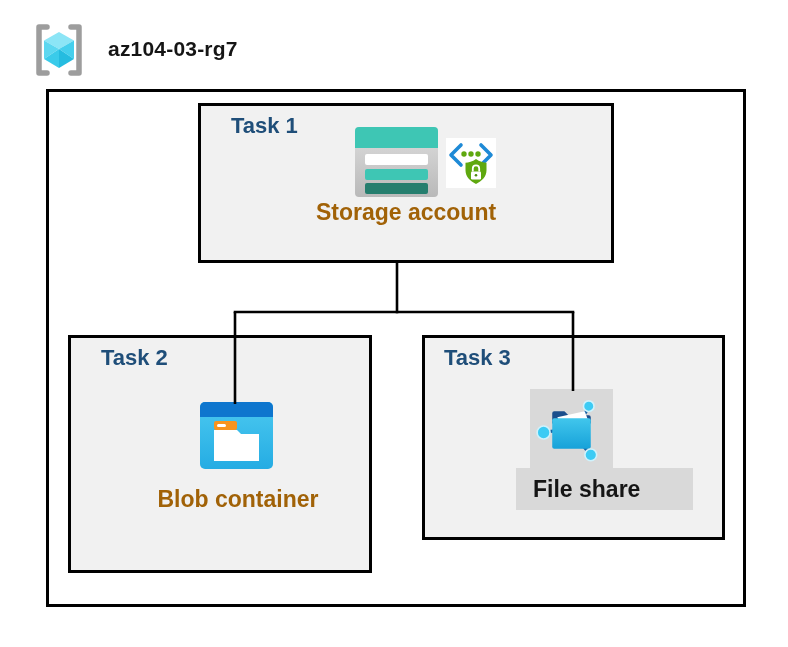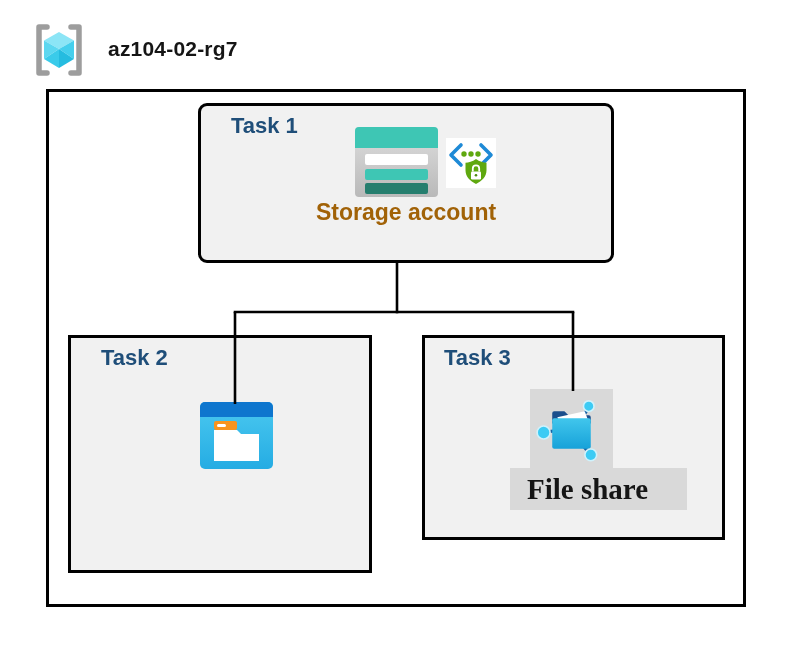--- a/index.html
+++ b/index.html
@@ -31,21 +31,21 @@
     z-index: 1;
   }
 
   
   .task-box {
     position: absolute;
     background: var(--box-fill, #f1f1f1);
     border: 3px solid var(--line-color, #000);
     z-index: 2;
   }
-  .task-box.t1 { left: 198px; top: 103px; width: 416px; height: 160px; border-radius: 9px; }
+  .task-box.t1 { left: 198px; top: 103px; width: 416px; height: 160px; }
   .task-box.t2 { left: 68px;  top: 335px; width: 304px; height: 238px; }
   .task-box.t3 { left: 422px; top: 335px; width: 303px; height: 205px; }
 
   .task-label {
     position: absolute;
     font-size: 22px; font-weight: bold;
     color: var(--task-label-color, #1F4E79);
     z-index: 6;
   }
   .t1 .task-label { left: 30px; top: 7px; }
@@ -64,24 +64,24 @@
   .storage-icon  { position: absolute; left: 154px; top: 21px; width: 83px; height: 70px; z-index: 5; }
   .secure-icon   { position: absolute; left: 245px; top: 32px; width: 50px; height: 50px; background: #fff; z-index: 5; }
   .blob-icon     { position: absolute; left: 129px; top: 64px; width: 73px; height: 67px; z-index: 5; }
 
   .fileshare-hl-square {
     position: absolute; left: 105px; top: 51px; width: 83px; height: 81px;
     background: var(--highlight, #d9d9d9); z-index: 4;
   }
   .fileshare-icon { position: absolute; left: 5px; top: 5px; width: 73px; height: 71px; }
   .fileshare-hl-label {
-    position: absolute; left: 85px; top: 130px; width: 177px; height: 42px;
+    position: absolute; left: 91px; top: 130px; width: 177px; height: 42px;
     background: var(--highlight, #d9d9d9); z-index: 4;
     line-height: 42px; padding-left: 17px;
-    font-size: 29px; font-weight: bold; color: #151515; font-family: Liberation Serif, serif;
+    font-size: 23px; font-weight: bold; color: #151515;
   }
 
   
   .connectors {
     position: absolute; left: 0; top: 0; width: 788px; height: 647px;
     z-index: 3; pointer-events: none;
   }
   .connectors line { stroke: var(--line-color, #000); stroke-width: 2.6; }
 </style>
 </head>
@@ -91,21 +91,21 @@
 
   <svg class="rg-icon" viewBox="0 0 58 58" aria-hidden="true">
     <path d="M17 6 H9 V52 H17" fill="none" stroke="#9D9D9D" stroke-width="5.5" stroke-linecap="round" stroke-linejoin="round"></path>
     <path d="M41 6 H49 V52 H41" fill="none" stroke="#9D9D9D" stroke-width="5.5" stroke-linecap="round" stroke-linejoin="round"></path>
     <polygon points="29,11 44,19.5 29,28 14,19.5" fill="#8CE5F6"></polygon>
     <polygon points="14,19.5 29,28 14,38" fill="#5CD7F0"></polygon>
     <polygon points="14,38 29,28 29,47" fill="#3ACBEA"></polygon>
     <polygon points="44,19.5 29,28 44,38" fill="#45CFED"></polygon>
     <polygon points="44,38 29,28 29,47" fill="#25BCE0"></polygon>
   </svg>
-  <div class="rg-title">az104-02-rg7</div>
+  <div class="rg-title">az104-03-rg7</div>
 
   <div class="outer-box"></div>
 
   <svg class="connectors" aria-hidden="true">
     <line x1="397" y1="261" x2="397" y2="313.3"></line>
     <line x1="233.7" y1="312" x2="574.3" y2="312"></line>
     <line x1="235" y1="312" x2="235" y2="404"></line>
     <line x1="573" y1="312" x2="573" y2="391"></line>
   </svg>
 
@@ -152,20 +152,21 @@
             <stop offset="1" stop-color="#25ACE3"></stop>
         </linearGradient>
       </defs>
       <rect x="0" y="0" width="73" height="67" rx="5" fill="url(#bgrad)"></rect>
       <path d="M0 5 a5 5 0 0 1 5 -5 H68 a5 5 0 0 1 5 5 V15 H0 Z" fill="#0E76CE"></path>
       <rect x="14" y="19" width="23" height="9" rx="2" fill="#F7941E"></rect>
       <rect x="17" y="22" width="9" height="3" rx="1.5" fill="#FFFFFF"></rect>
       <path d="M14 28 H37 L41 32 H59 V59 H14 Z" fill="#FFFFFF"></path>
     </svg>
 
+    <div class="resource-label">Blob container</div>
   </div>
 
   <div class="task-box t3">
     <div class="task-label">Task 3</div>
 
     <div class="fileshare-hl-square">
       <svg class="fileshare-icon" viewBox="0 0 70 70" aria-hidden="true">
         <defs>
           <linearGradient id="fgrad" x1="0" y1="0" x2="0" y2="1">
             <stop offset="0" stop-color="#41C6EC"></stop>

